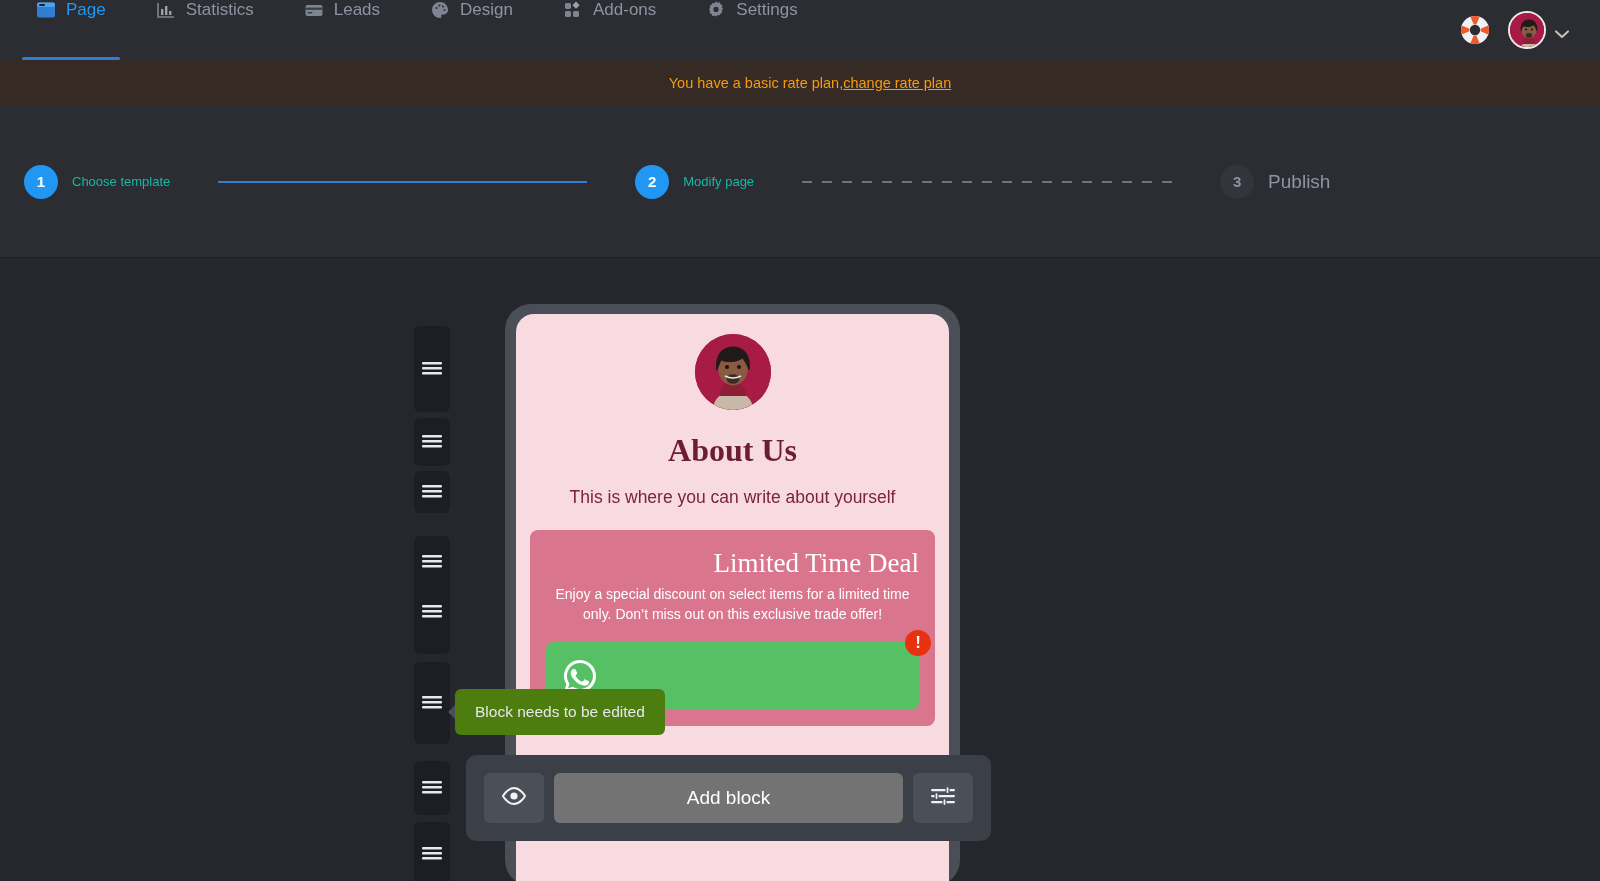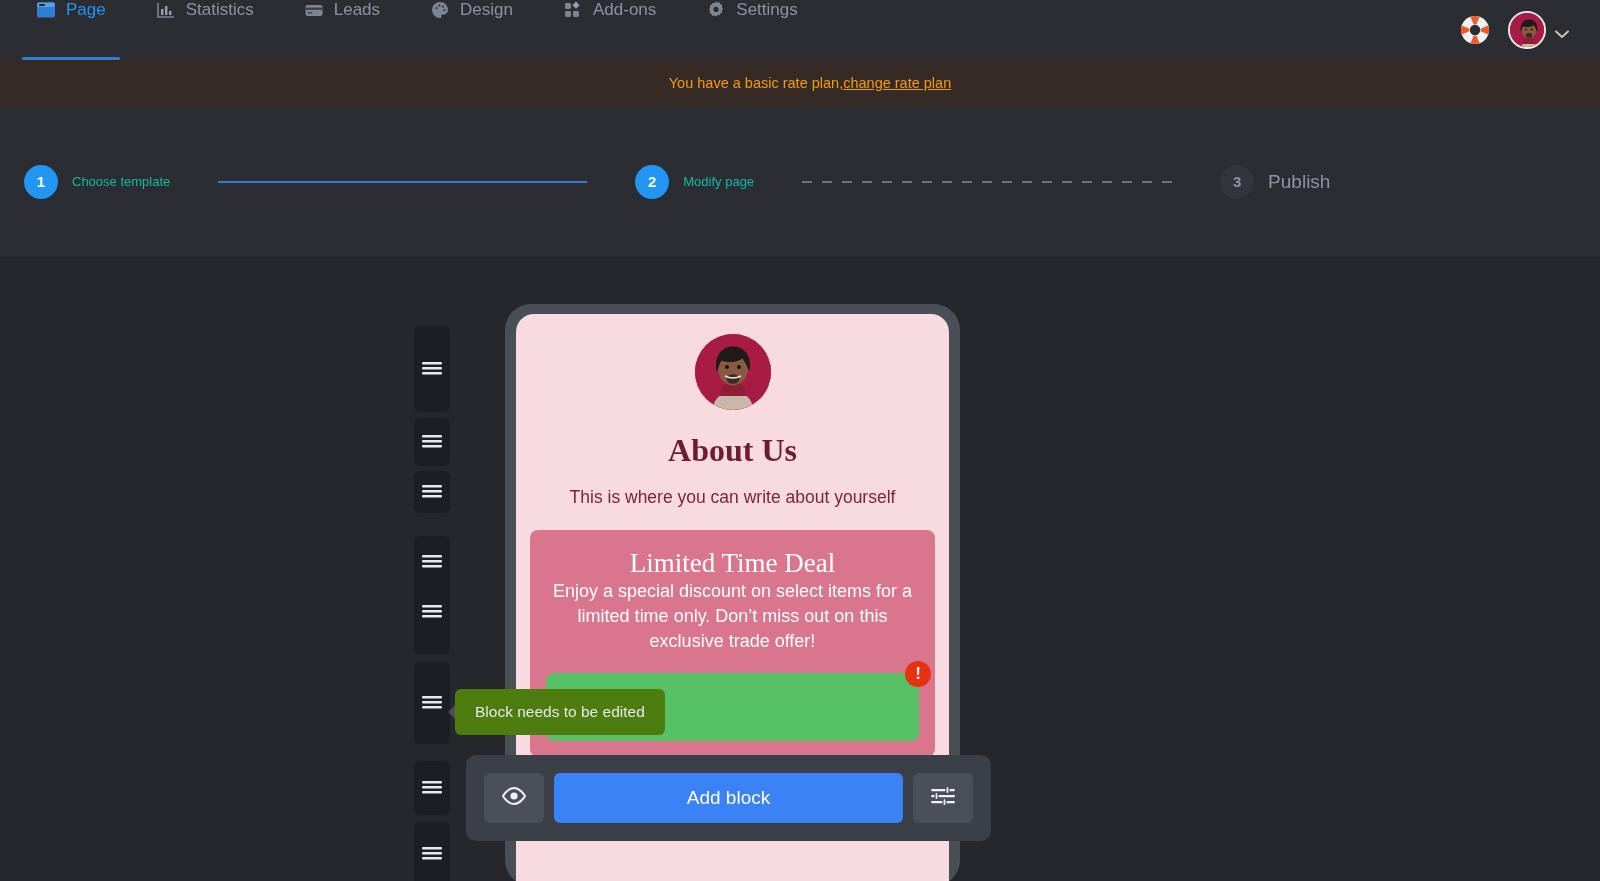--- a/index.html
+++ b/index.html
@@ -125,26 +125,26 @@
     margin-top: 18px;
   }
   .deal-card {
     margin: 22px 14px 0 14px;
     background: #d9768e; border-radius: 8px;
     padding: 18px 16px 16px 16px;
     position: relative;
   }
   .deal-title {
     font-family: "Liberation Serif", serif;
-    font-size: 27px; color: #ffffff; text-align: center;
+    font-size: 27px; color: #ffffff; text-align: right;
     font-weight: normal;
   }
   .deal-body {
-    font-size: 18px; color: #ffffff; text-align: center;
-    line-height: 1.4; margin-top: 0;
+    font-size: 14px; color: #ffffff; text-align: center;
+    line-height: 1.4; margin-top: 6px;
   }
   .cta {
     margin-top: 18px; height: 68px; background: #56c164;
     border-radius: 8px; display: flex; align-items: center;
     padding-left: 14px; position: relative; cursor: pointer;
   }
   .wa { width: 40px; height: 40px; flex: 0 0 40px; }
   .cta-label {
     flex: 1; text-align: center; color: #ffffff;
     font-weight: bold; font-size: 18px; letter-spacing: .4px;
@@ -183,21 +183,21 @@
     background: #3b3f47; border-radius: 10px;
     display: flex; align-items: center; gap: 10px;
     padding: 0 18px;
   }
   .eb-btn {
     width: 60px; height: 50px; background: #4b4f58;
     border-radius: 6px; display: flex; align-items: center;
     justify-content: center; cursor: pointer;
   }
   .eb-main {
-    flex: 1; height: 50px; background: #3b82f6;
+    flex: 1; height: 50px; background: #737373;
     border-radius: 6px; color: #fff; font-size: 19px;
     display: flex; align-items: center; justify-content: center;
     cursor: pointer; border: none;
     font-family: "Liberation Sans", sans-serif;
   }
 </style>
 </head>
 <body>
 
 <div class="topnav">

